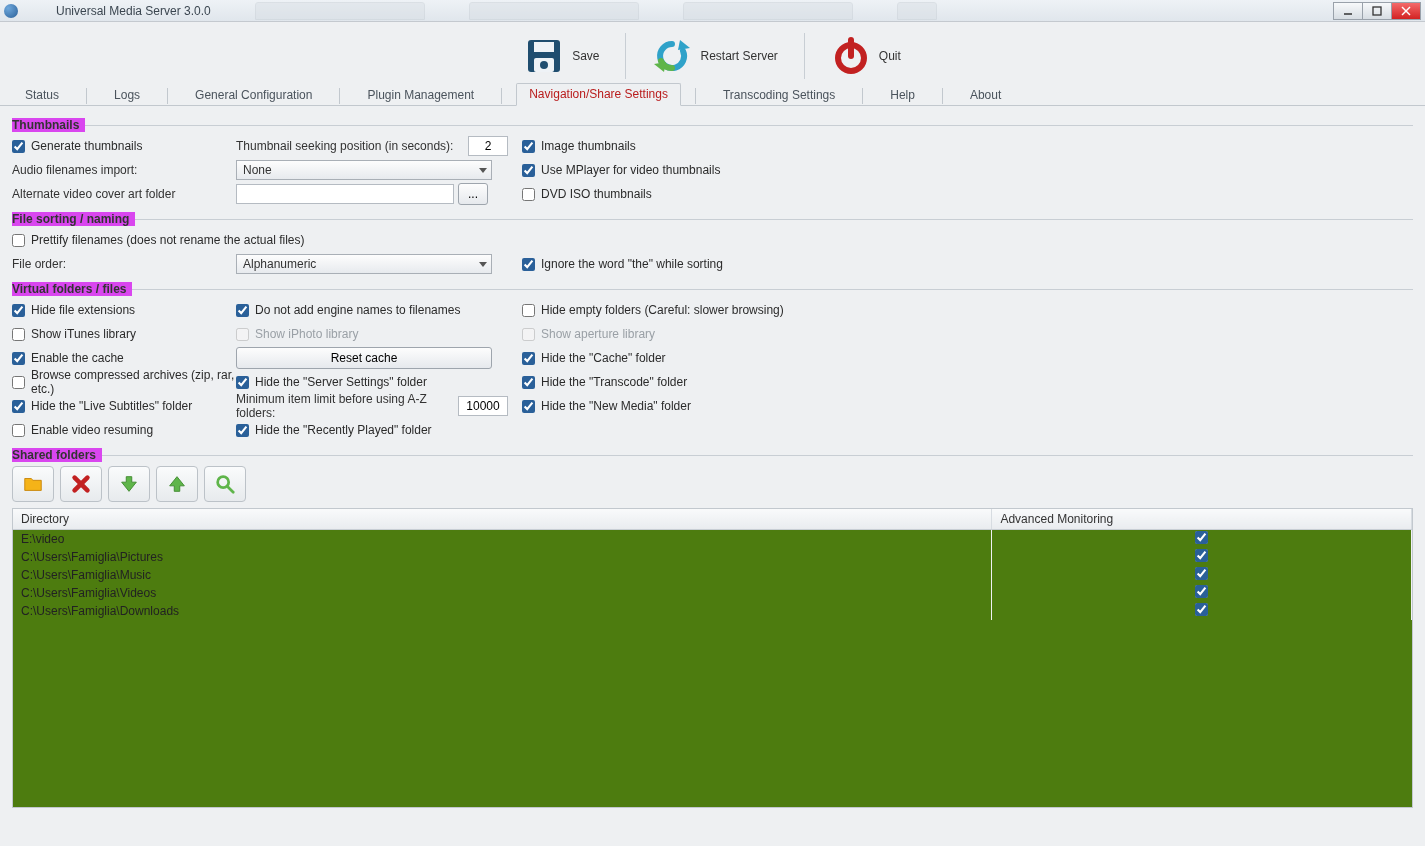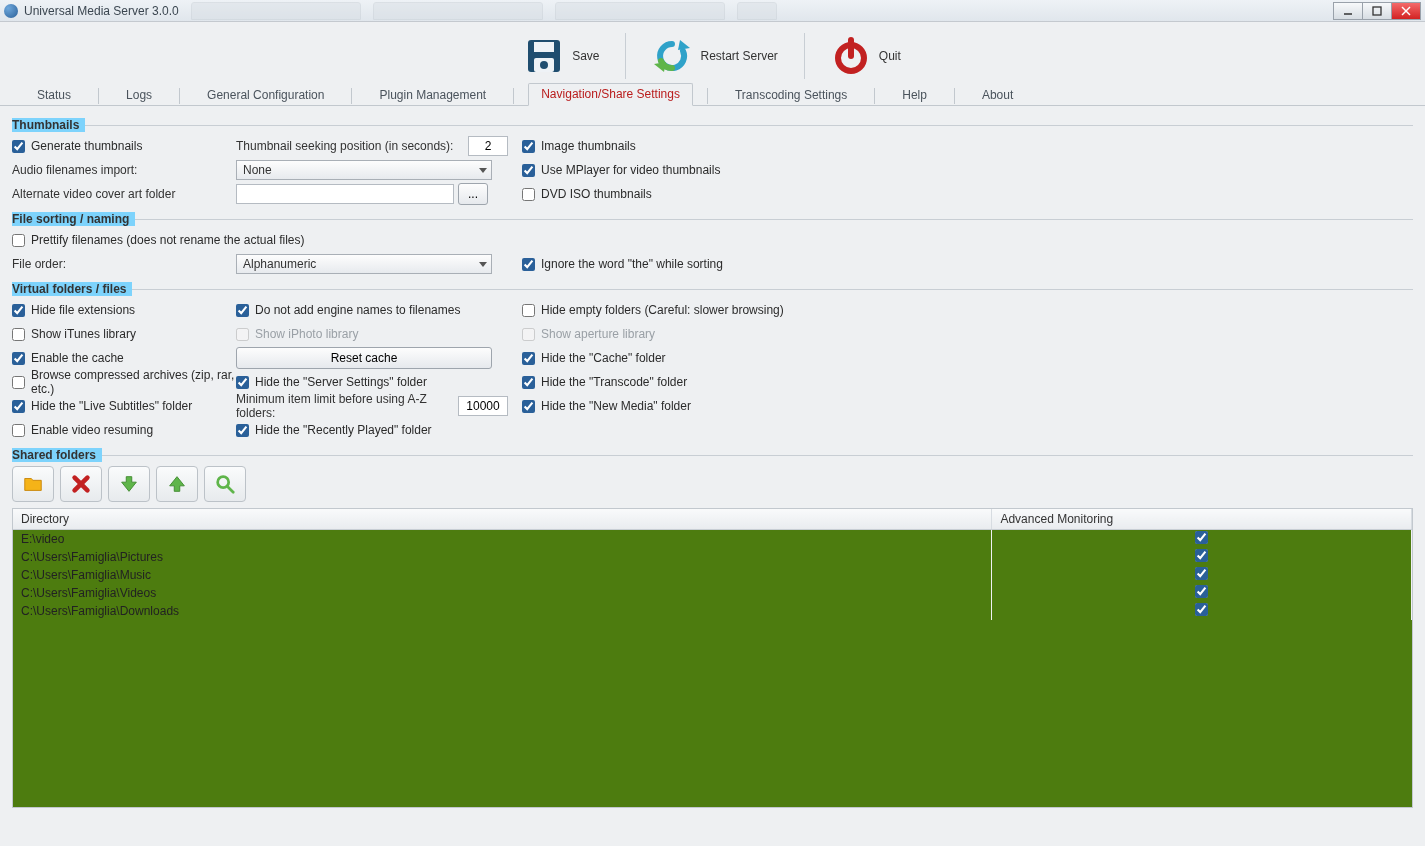--- a/index.html
+++ b/index.html
@@ -1,46 +1,46 @@
 <!DOCTYPE html>
 <html><head>
 <meta charset="utf-8">
 <style>
 * { box-sizing: border-box; margin: 0; padding: 0; font-family: "Segoe UI", Tahoma, sans-serif; font-size: 12px; }
 body { background: #eef0f2; width: 1425px; height: 846px; overflow: hidden; color: #333; }
 
 
-.titlebar { height: 22px; background: linear-gradient(#eef2f6,#e0e6ec); display:flex; align-items:center; padding:0 4px; border-bottom:1px solid #c4c9cf; }
+.titlebar { height: 22px; background: linear-gradient(#eef2f6,#e0e6ec); display:flex; align-items:center; padding:0 4px; border-bottom:1px solid #c4c9cf;gap:32px; }
 .titlebar .icon { width:14px; height:14px; border-radius:50%; background: radial-gradient(circle at 30% 30%, #6fa8dc, #2a6099); margin-right:6px; }
 .titlebar .title { color:#3b4650; font-size:12px; flex:0 0 auto; }
 .titlebar .tabghost { margin-left:12px; height:18px; background:#d6dce2; border:1px solid #c0c7ce; border-radius:3px 3px 0 0; width:170px; opacity:.4; }
 .titlebar .spacer { flex:1; }
 .winbtns { display:flex; gap:0; }
 .winbtn { width:30px; height:18px; display:flex; align-items:center; justify-content:center; border:1px solid #99a1aa; margin-left:-1px; background:linear-gradient(#f7f9fb,#d7dde3); cursor:pointer; }
 .winbtn.close { background:linear-gradient(#f46a6a,#d22222); color:#fff; }
 .winbtn svg { width:10px; height:10px; }
 
 
 .toolbar { display:flex; justify-content:center; align-items:center; height:62px; gap:16px; padding-top:6px; }
 .toolbtn { display:flex; align-items:center; gap:8px; padding:4px 10px; border-radius:4px; }
 .toolbtn .glyph { width:40px; height:40px; display:flex; align-items:center; justify-content:center; }
 .tool-sep { width:1px; height:46px; background:#c8ced4; }
 
 
-.tabs { display:flex; align-items:flex-end; padding:0 24px; border-bottom:1px solid #c2c8ce; height:22px; gap:12px; }
+.tabs { display:flex; align-items:flex-end; padding:0 12px; border-bottom:1px solid #c2c8ce; height:22px; gap:12px; }
 .tab { padding:3px 12px 4px; border:1px solid transparent; border-bottom:none; color:#4a535c; cursor:pointer; position:relative; top:1px; border-radius:2px 2px 0 0;}
 .tabsep { width:1px; height:16px; background:#c2c8ce; margin:0 2px; align-self:center; position:relative; top:1px;}
 .tab.active { background:#eef0f2; border-color:#c2c8ce; border-bottom:1px solid #eef0f2; color:#b91c1c; }
 
 
 .content { padding:6px 12px 8px; }
 .group { margin-top:6px; }
 .group-label { font-weight:600; color:#333; margin-bottom:2px; position:relative; }
 .group-label::after { content:""; position:absolute; left:0; right:0; top:50%; height:1px; background:#c8ced4; z-index:0;}
-.group-label span { background:#7dd3fc; position:relative; z-index:1; padding-right:6px;}
+.group-label span { background:#d946ef; position:relative; z-index:1; padding-right:6px;}
 .row { display:flex; align-items:center; height:24px; }
 .col1 { width:224px; display:flex; align-items:center;}
 .col2 { width:272px; display:flex; align-items:center;}
 .col3 { display:flex; align-items:center; padding-left:14px;}
 label.ck { display:flex; align-items:center; gap:6px; color:#2b2b2b; }
 input[type=checkbox]{ width:13px; height:13px; accent-color:#2a6099; }
 input.disabled, label.disabled { color:#9aa0a6; }
 input[type=text].txt { height:20px; border:1px solid #b5bbc2; background:#fff; padding:1px 4px; }
 .select { height:20px; border:1px solid #a9afb6; background:linear-gradient(#fdfdfd,#e7eaee); display:flex; align-items:center; justify-content:space-between; padding:0 4px 0 6px; width:256px; cursor:pointer;}
 .select .caret { border-left:4px solid transparent; border-right:4px solid transparent; border-top:5px solid #555; }

